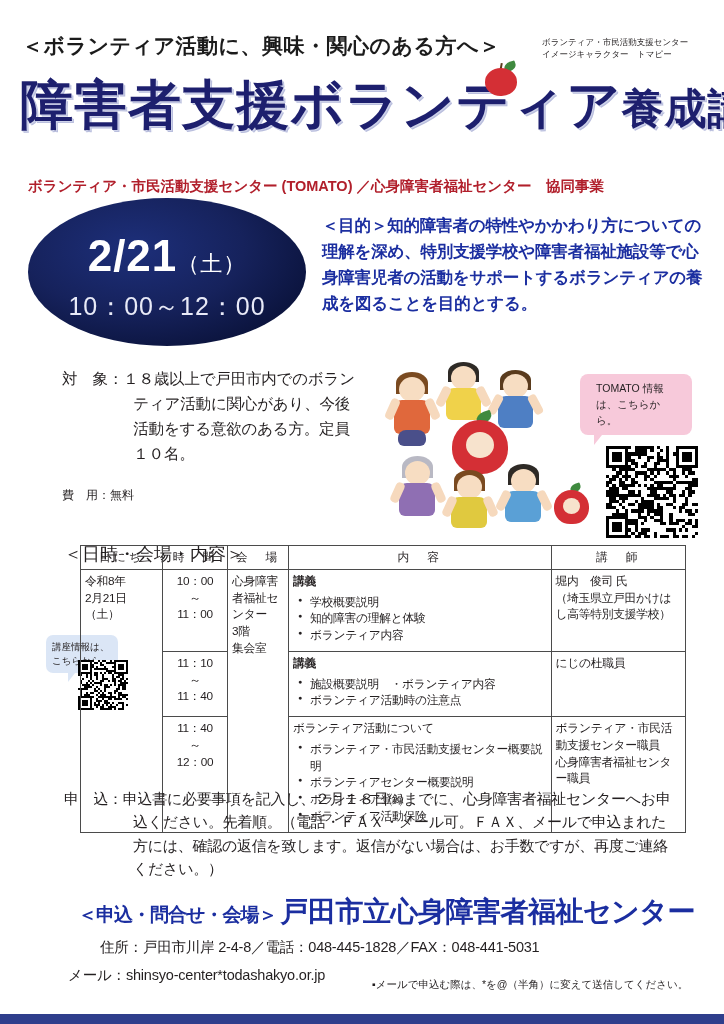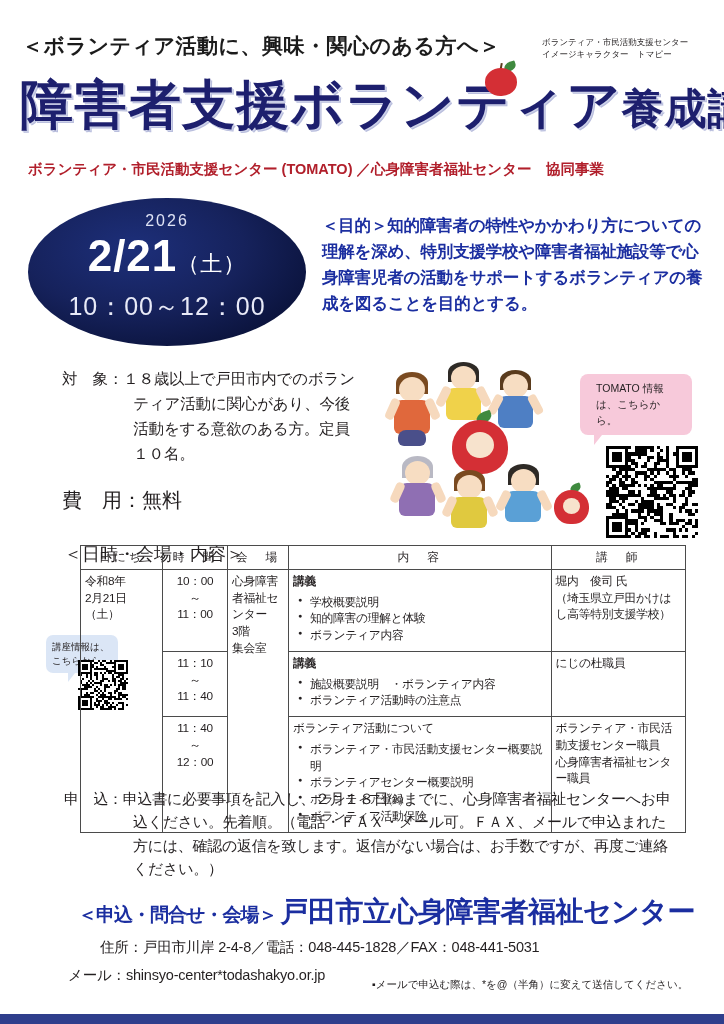--- a/index.html
+++ b/index.html
@@ -46,21 +46,21 @@
     text-shadow:
       1px 1px 0 #cfd3ea,
       2px 2px 0 #b9bedd;
   }
   .maintitle .big { font-size: 53px; }
   .maintitle .tail { font-size: 42px; }
 
   .coop {
     position: absolute;
     left: 28px;
-    top: 160px;
+    top: 177px;
     font-size: 14.5px;
     font-weight: bold;
     color: #b11f2b;
     letter-spacing: 0px;
     white-space: nowrap;
   }
 
   
   .apple {
     position: absolute;
@@ -136,21 +136,21 @@
     width: 300px;
     font-size: 15.5px;
     line-height: 1.62;
     letter-spacing: -0.2px;
   }
   .target .hang { padding-left: 4.6em; display: block; text-indent: -4.6em; }
   .fee {
     position: absolute;
     left: 62px;
     top: 487px;
-    font-size: 20px;
+    font-size: 12px;
   }
 
   
   .sched-head {
     position: absolute;
     left: 64px;
     top: 542px;
     font-size: 18px;
   }
 
@@ -330,21 +330,20 @@
 
 <div class="apple">
   <div class="leaf"></div>
     <div class="stem"></div>
     <div class="body"></div>
 </div>
 
 <div class="coop">ボランティア・市民活動支援センター (TOMATO) ／心身障害者福祉センター　協同事業</div>
 
 <div class="date-ellipse">
-  <div class="date-year">2026</div>
   <div class="date-main">
     <span>2/21</span><span class="dow">（土）</span>
   </div>
   <div class="date-time">10：00～12：00</div>
 </div>
 
 <div class="purpose">
   <span class="lead">＜目的＞</span><span>知的障害者の特性やかかわり方についての理解を深め、特別支援学校や障害者福祉施設等で心身障害児者の活動をサポートするボランティアの養成を図ることを目的とする。</span>
 </div>
 

